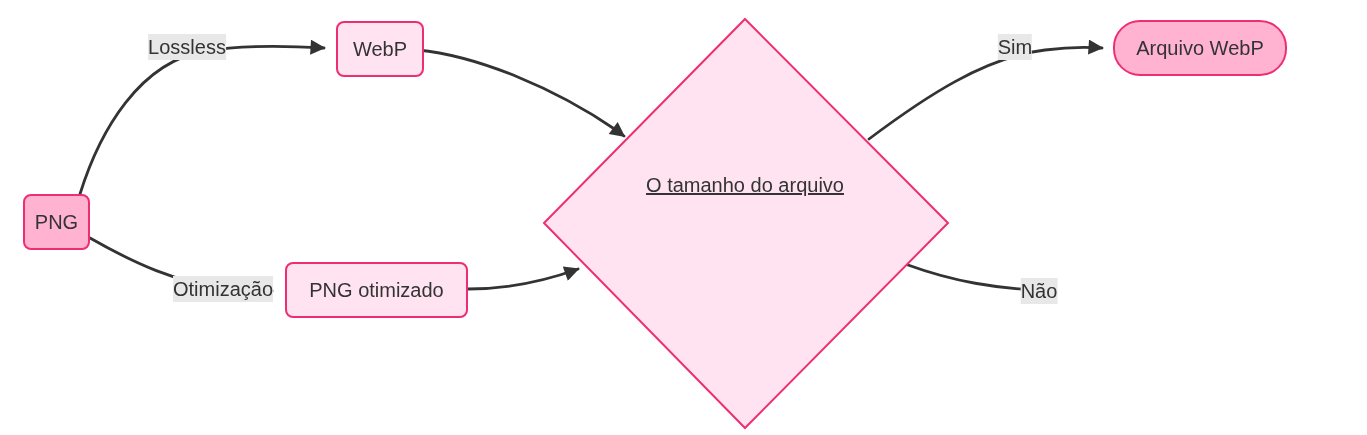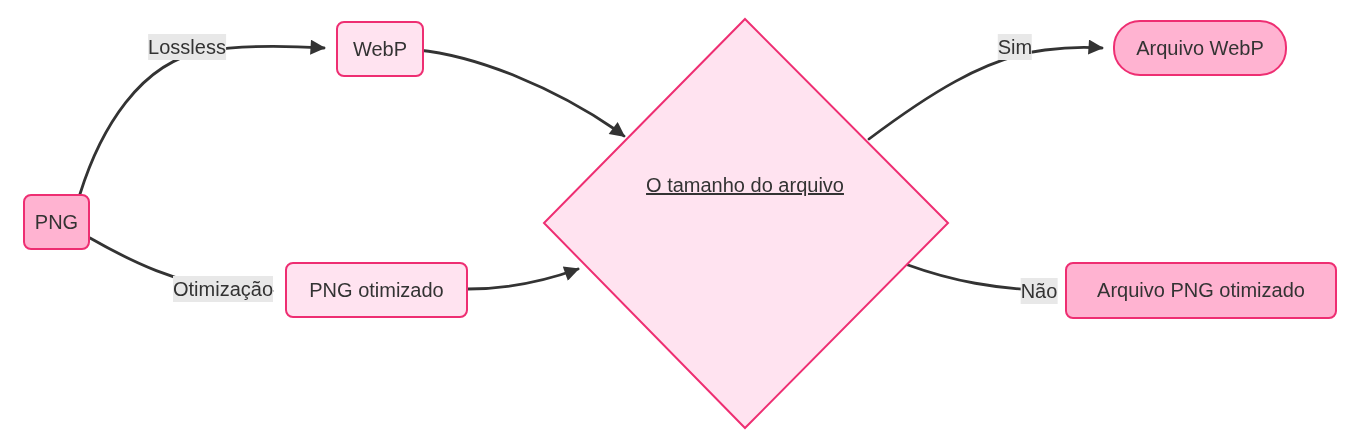--- a/index.html
+++ b/index.html
@@ -89,20 +89,19 @@
   </svg>
 
   <div class="decision-label">
     <div>O tamanho do arquivo</div>
   </div>
 
   <div class="node strong node-png">PNG</div>
   <div class="node light node-webp">WebP</div>
   <div class="node light node-png-otimizado">PNG otimizado</div>
   <div class="node strong node-arquivo-webp">Arquivo WebP</div>
-  <div class="node strong node-arquivo-png-otimizado">Arquivo PNG otimizado</div>
 
   <div class="edge-label lossless">Lossless</div>
   <div class="edge-label otimizacao">Otimização</div>
   <div class="edge-label sim">Sim</div>
   <div class="edge-label nao">Não</div>
 
 </div>
 
 </body></html>

